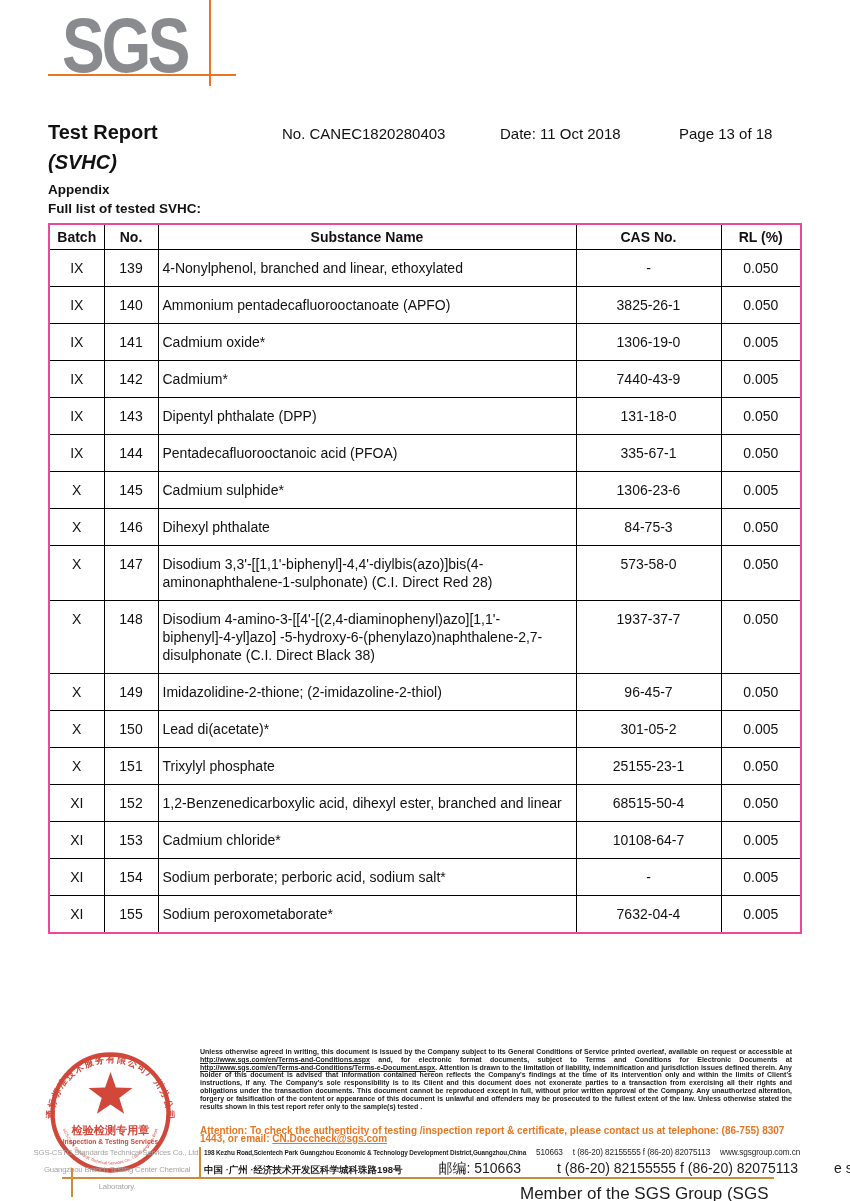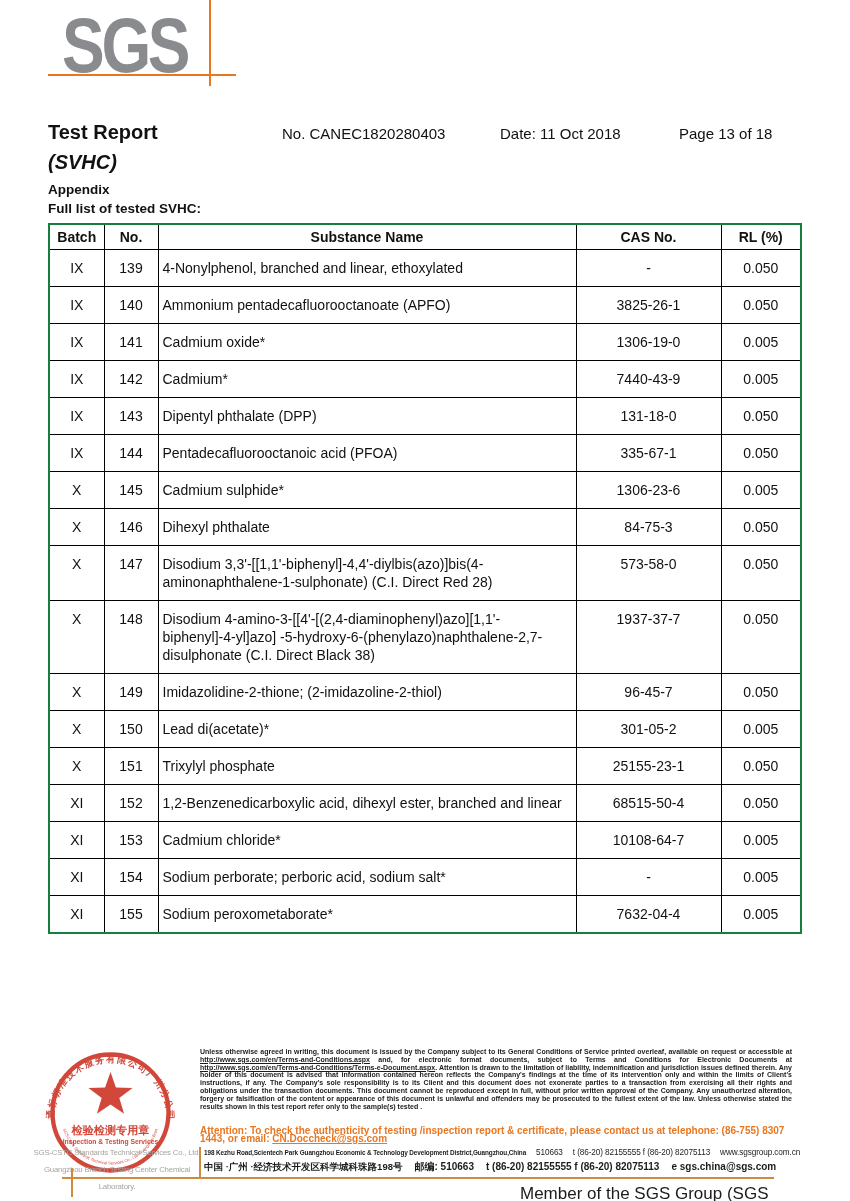--- a/index.html
+++ b/index.html
@@ -27,21 +27,21 @@
   .meta-no   { left:282px; }
   .meta-date { left:500px; }
   .meta-page { left:679px; }
   .appendix-label { position:absolute; left:48px; top:182px; font-size:13.5px; font-weight:bold; }
   .list-label     { position:absolute; left:48px; top:201px; font-size:13.5px; font-weight:bold; }
 
   
   table.svhc {
     position:absolute; left:48px; top:223px; width:752px;
     border-collapse:collapse; table-layout:fixed;
-    border:2px solid #15803d;
+    border:2px solid #ec4899;
   }
   table.svhc th, table.svhc td { border:1.5px solid #000; }
   table.svhc th {
     font-size:14px; font-weight:bold; padding:4px 2px; text-align:center; vertical-align:middle;
   }
   table.svhc td {
     font-size:14px; line-height:18px; vertical-align:top; padding:9px 4px;
   }
   td.col-batch, td.col-no, td.col-cas, td.col-rl { text-align:center; }
   td.col-substance { text-align:left; padding-left:4px; padding-right:3px;
@@ -77,21 +77,21 @@
   .addr1 {
     position:absolute; left:204px; top:1148px; width:590px; white-space:nowrap;
     font-size:6.4px; color:#1c1c1c; font-weight:bold; letter-spacing:-0.1px;
   }
   .addr1 .big { font-size:8.2px; font-weight:normal; }
   .addr1 .gap { display:inline-block; width:10px; }
   .addr2 {
     position:absolute; left:204px; top:1160px; width:590px; white-space:nowrap;
     font-size:9.5px; color:#1c1c1c; font-weight:bold;
   }
-  .addr2 .small { font-size:10px; font-weight:bold; }
+  .addr2 .small { font-size:14px; font-weight:normal;margin-left:24px; }
   .addr2 .gap { display:inline-block; width:12px; }
 
   .footer-rule-h { position:absolute; left:62px;  top:1177px; width:712px; height:2px; background:var(--footer-rule,#d08a3c); }
   .footer-rule-v { position:absolute; left:71px;  top:1168px; width:2px; height:29px; background:var(--footer-rule,#d08a3c); }
 
   .member-line {
     position:absolute; left:520px; top:1184px; width:272px; text-align:left;
     font-size:17px; color:#1c1c1c;
   }
 </style>

